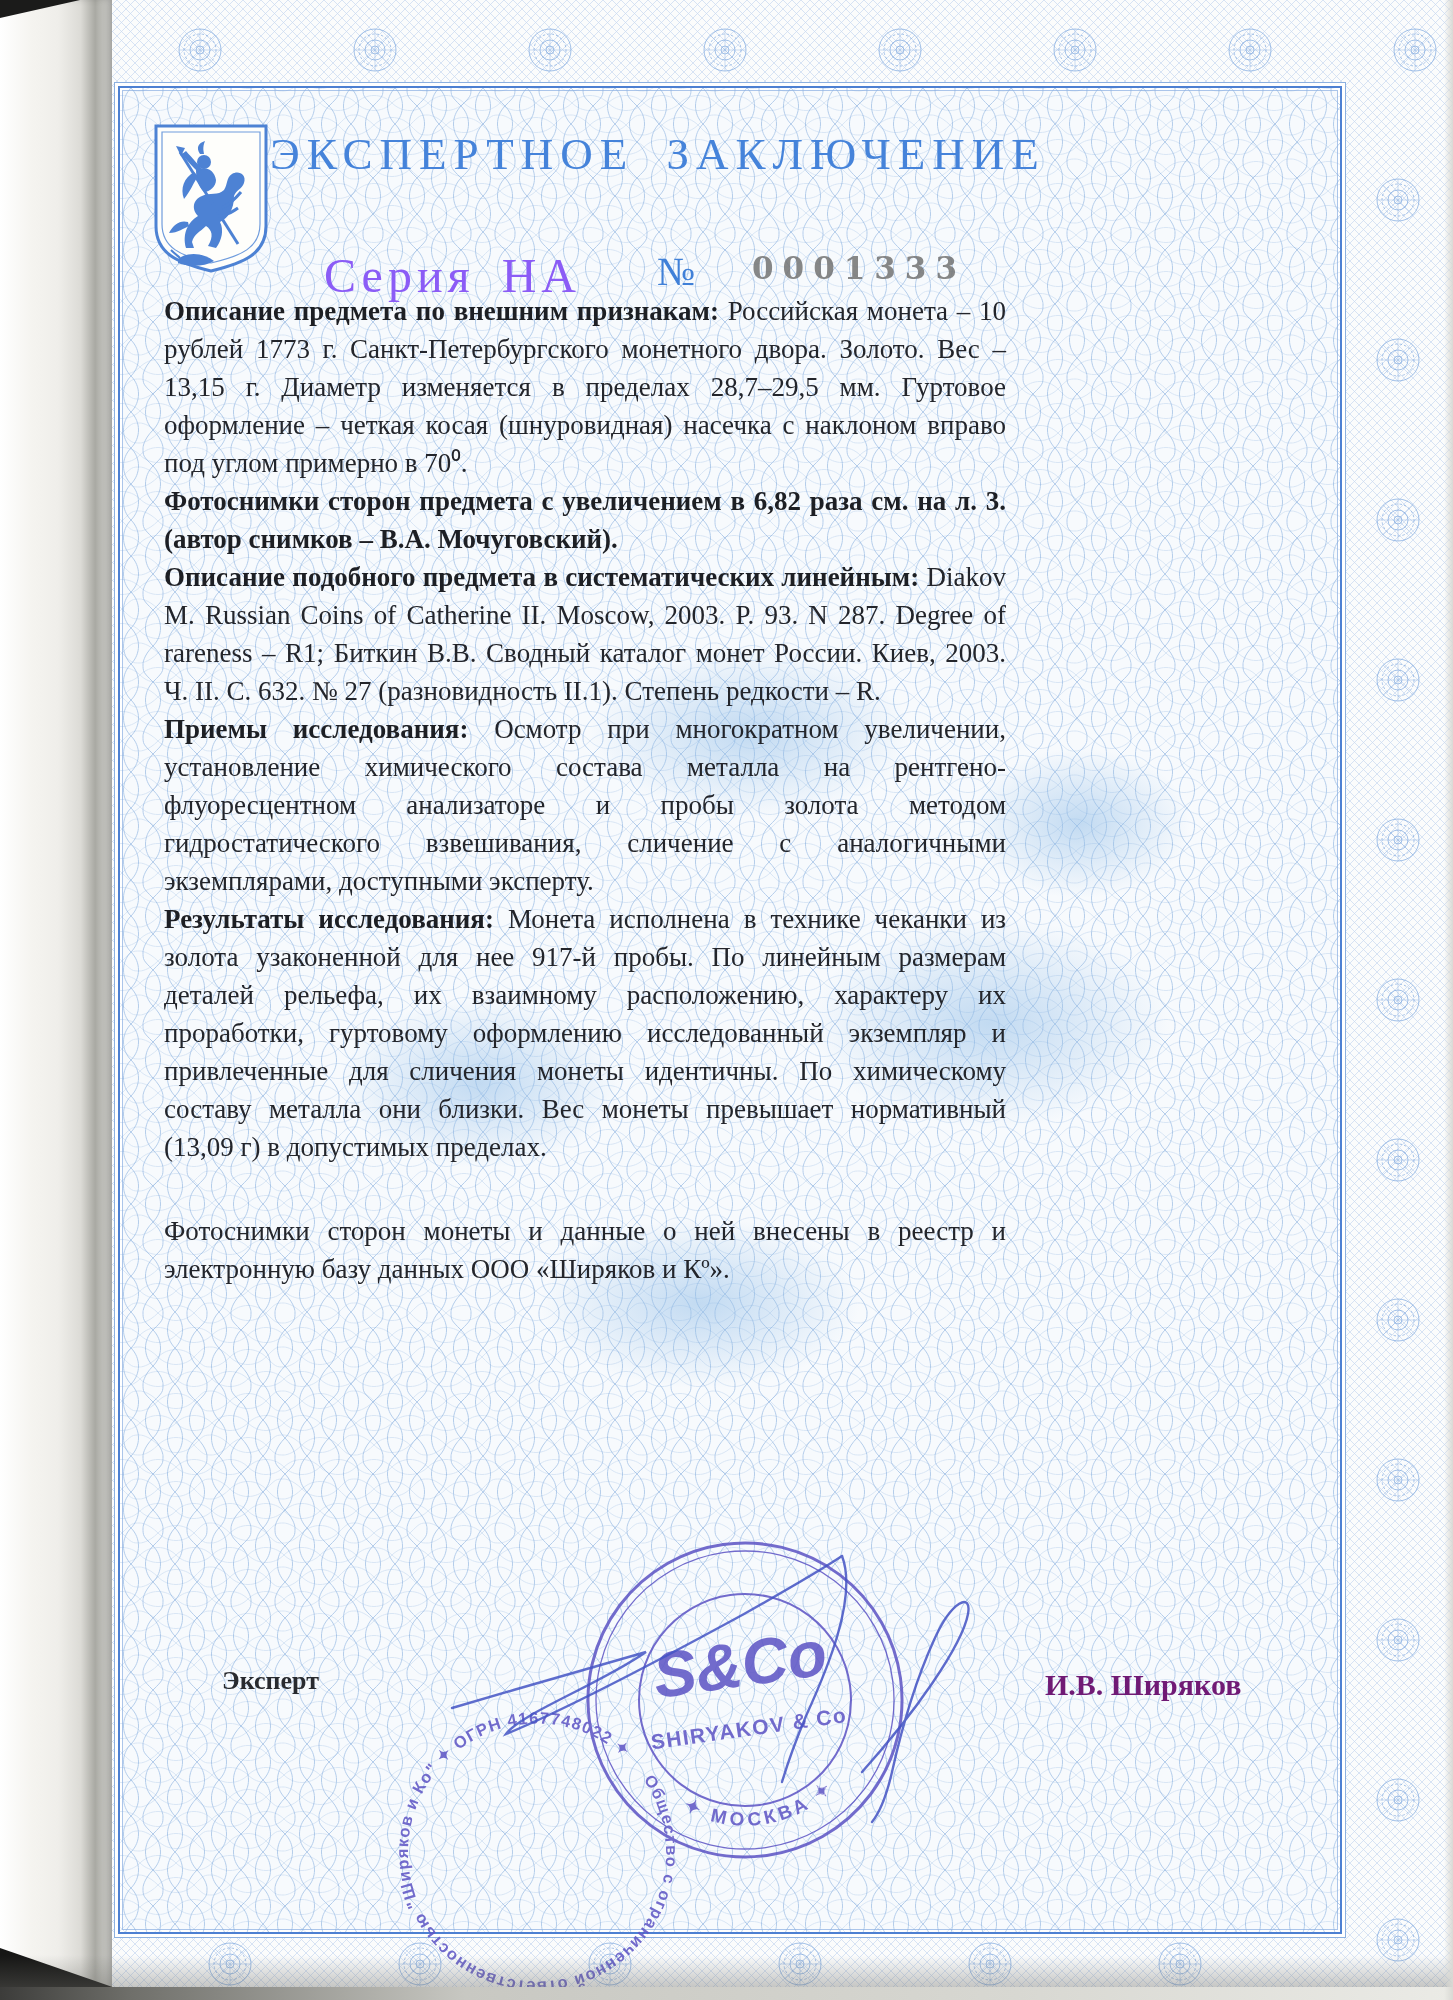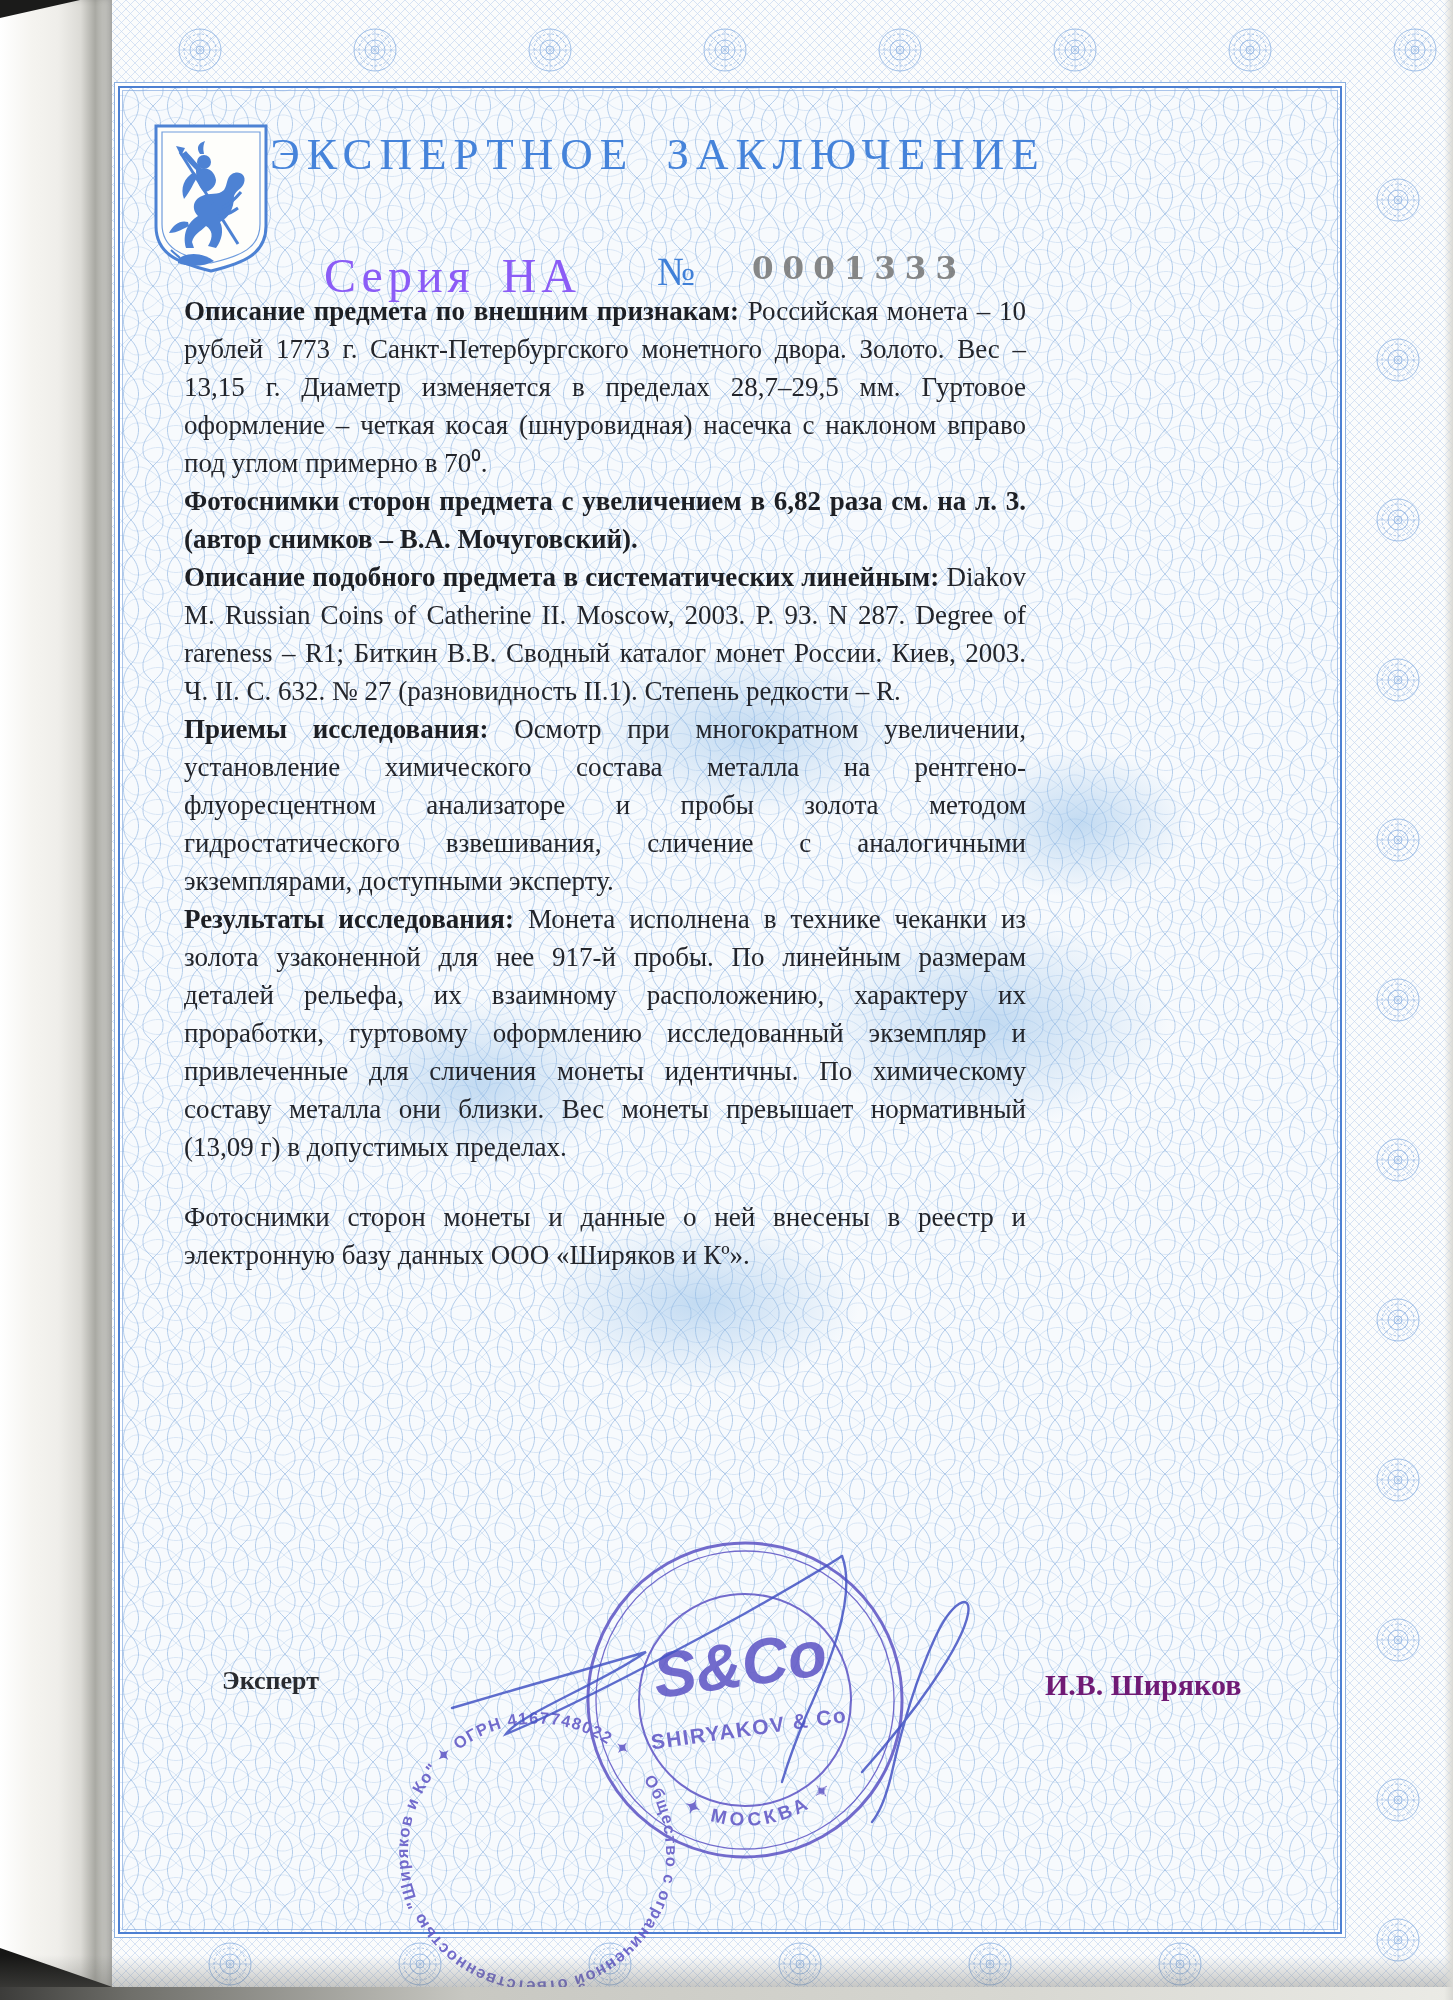--- a/index.html
+++ b/index.html
@@ -30,24 +30,24 @@
 
   .crest{position:absolute;left:32px;top:34px;width:118px;height:152px;z-index:2}
   .title{position:absolute;left:150px;top:40px;width:640px;z-index:2;text-align:center;
     font-size:45px;letter-spacing:7px;word-spacing:14px;color:#4583da;font-weight:400;white-space:nowrap}
   .series-row{position:absolute;left:0;top:160px;width:100%;z-index:2;height:52px}
   .series{position:absolute;left:204px;font-size:48px;letter-spacing:5px;word-spacing:10px;color:#8b5cf6}
   .numero-sign{position:absolute;left:537px;font-size:40px;color:#4080d8}
   .serial{position:absolute;left:632px;top:2px;font-size:31px;font-weight:600;letter-spacing:9px;
     color:#737373;opacity:.85;font-family:"DejaVu Serif",serif}
 
-  .body-text{position:absolute;left:64px;top:204px;width:842px;z-index:2;
+  .body-text{position:absolute;left:44px;top:204px;width:842px;z-index:2;
     font-size:27px;line-height:38px;text-align:justify;color:#23252b}
   .para b{font-weight:700;color:#1d1f24}
-  .para.gap{margin-top:32px}
+  .para.gap{margin-top:46px}
 
   .expert-label{position:absolute;left:102px;top:1578px;z-index:2;font-size:26px;font-weight:700;color:#282a2f}
   .expert-name{position:absolute;left:925px;top:1580px;z-index:2;font-size:30px;font-weight:700;color:#701a75;white-space:nowrap}
 
   .overlay{position:absolute;inset:0;width:1453px;height:2000px;z-index:4;pointer-events:none}
 </style>
 </head>
 <body>
 
 <div class="paper"></div>

